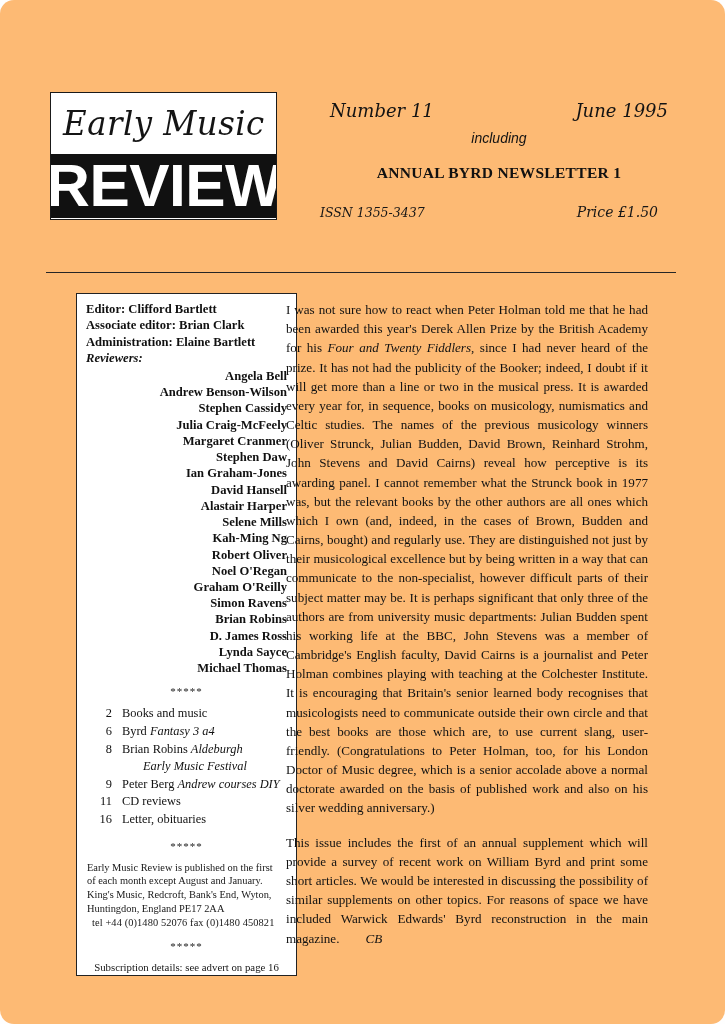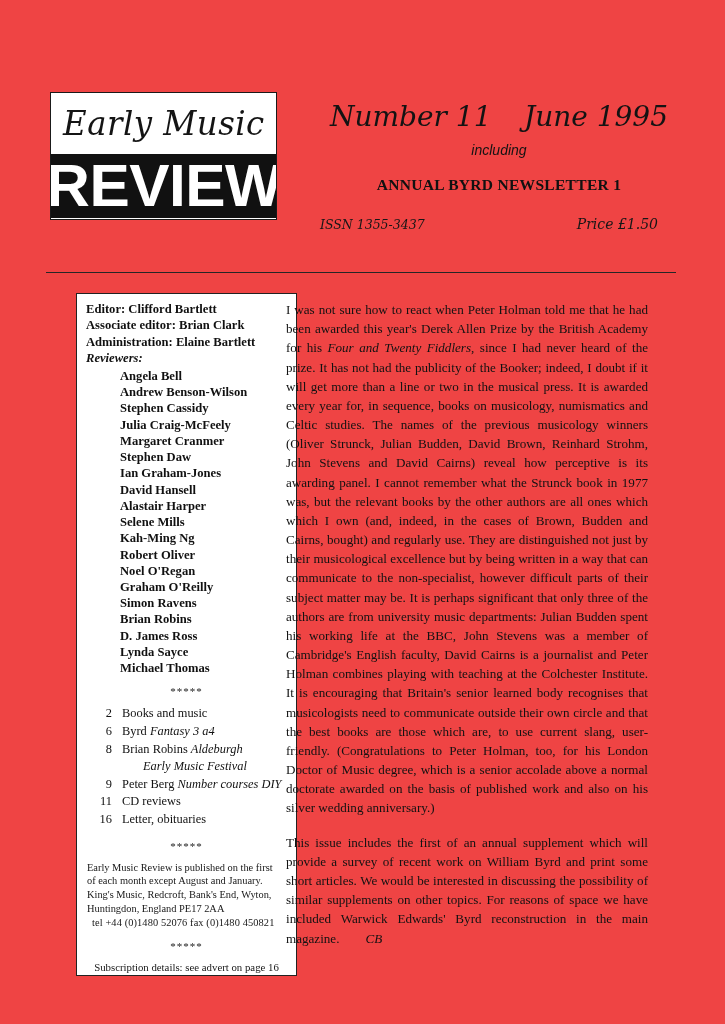--- a/index.html
+++ b/index.html
@@ -14,21 +14,22 @@
     position: relative;
     overflow: hidden;
     font-family: "Liberation Serif", serif;
     color: #111111;
     background: #fefefe;
   }
 
   .page {
     position: absolute;
     inset: 0;
-    background: #ef4444;
+    background: #fdba74;
+    border-radius: 14px;
   }
 
   
   .masthead {
     position: absolute;
     left: 50px;
     top: 92px;
     width: 227px;
     height: 128px;
     border: 1.6px solid #1a1a1a;
@@ -78,21 +79,21 @@
     width: 380px;
     height: 125px;
   }
   .hr-line1 {
     display: flex;
     justify-content: space-between;
     align-items: baseline;
     padding: 0 12px 0 30px;
     font-family: "DejaVu Serif", "Liberation Serif", serif;
     font-style: italic;
-    font-size: 28px;
+    font-size: 18px;
     color: #131313;
   }
   .hr-including {
     text-align: center;
     font-family: Liberation Sans, sans-serif;
     font-style: italic;
     font-size: 14px;
     margin-top: 9px;
     padding-left: 18px;
     color: #131313;
@@ -156,20 +157,21 @@
     font-weight: bold;
   }
   .reviewers {
     margin-top: 1px;
     padding-left: 34px;
     font-size: 12.6px;
     line-height: 1.29;
     font-family: "Liberation Serif", serif;
     font-weight: bold;
     color: #111111;
+    text-align: right;
   }
   .reviewers div { white-space: nowrap; }
 
   .stars {
     text-align: center;
     font-size: 11px;
     letter-spacing: 1px;
     color: #1a1a1a;
     margin: 9px 0 8px 0;
     font-family: "Liberation Serif", serif;
@@ -316,21 +318,21 @@
         <span class="toc-num">6</span>
         <span class="toc-text"><span>Byrd </span><i>Fantasy 3 a4</i></span>
       </div>
       <div class="toc-row">
         <span class="toc-num">8</span>
         <span class="toc-text"><span>Brian Robins </span><i>Aldeburgh</i></span>
       </div>
       <div class="toc-cont">Early Music Festival</div>
       <div class="toc-row">
         <span class="toc-num">9</span>
-        <span class="toc-text"><span>Peter Berg </span><i>Number courses DIY</i></span>
+        <span class="toc-text"><span>Peter Berg </span><i>Andrew courses DIY</i></span>
       </div>
       <div class="toc-row">
         <span class="toc-num">11</span>
         <span class="toc-text"><span>CD reviews</span><i></i></span>
       </div>
       <div class="toc-row">
         <span class="toc-num">16</span>
         <span class="toc-text"><span>Letter, obituaries</span><i></i></span>
       </div>
     </div>

